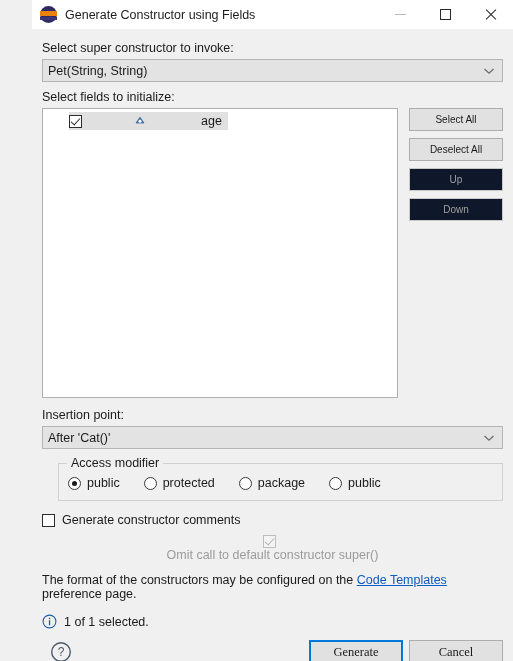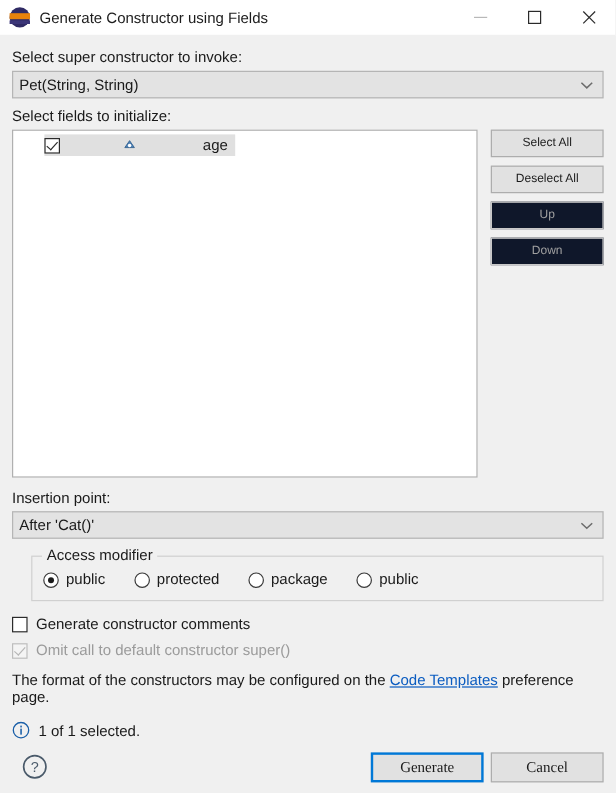--- a/index.html
+++ b/index.html
@@ -18,20 +18,21 @@
   }
 
   #dialog {
     position: relative;
     width: 513px;
     height: 661px;
     background: #f0f0f0;
     box-sizing: border-box;
     display: flex;
     flex-direction: column;
+    padding-left: 32px;
   }
 
   
   .titlebar {
     height: 29px;
     background: #ffffff;
     display: flex;
     align-items: center;
     flex: 0 0 auto;
     border-bottom: 1px solid #f0f0f0;
@@ -307,21 +308,21 @@
     content: "";
     position: absolute;
     left: 3px;
     top: 0px;
     width: 4px;
     height: 8px;
     border: solid #2b2b2b;
     border-width: 0 1.6px 1.6px 0;
     transform: rotate(42deg);
   }
-  .chk-row.disabled { color: #9b9b9b; }
+  .chk-row.disabled { color: #9b9b9b; flex-direction: column; }
   .chk-row.disabled .cb { border-color: #bdbdbd; background: #f4f4f4; }
   .chk-row.disabled .cb.checked::after { border-color: #b5b5b5; }
 
   .format-text {
     font-size: 12.5px;
     color: #1a1a1a;
   }
   .link {
     color: #0b5cc0;
     text-decoration: underline;

